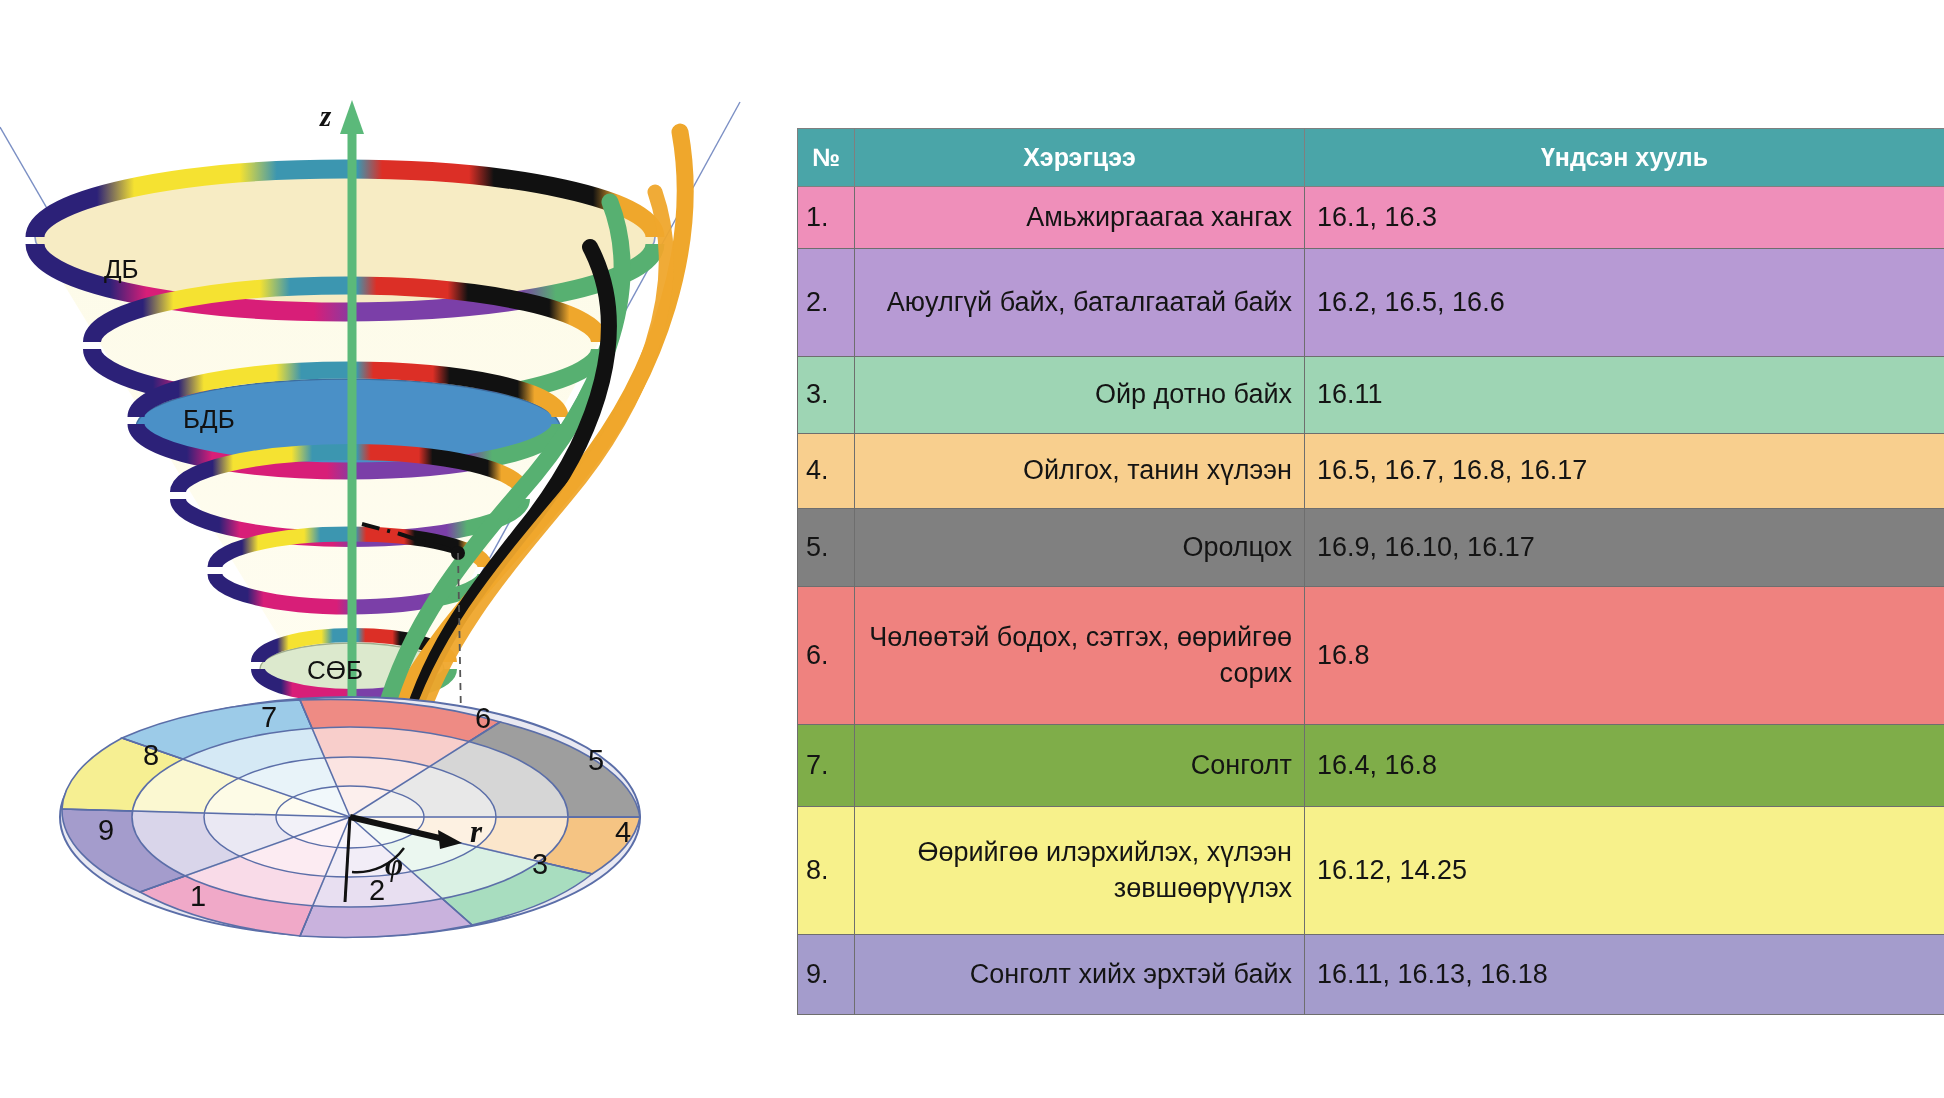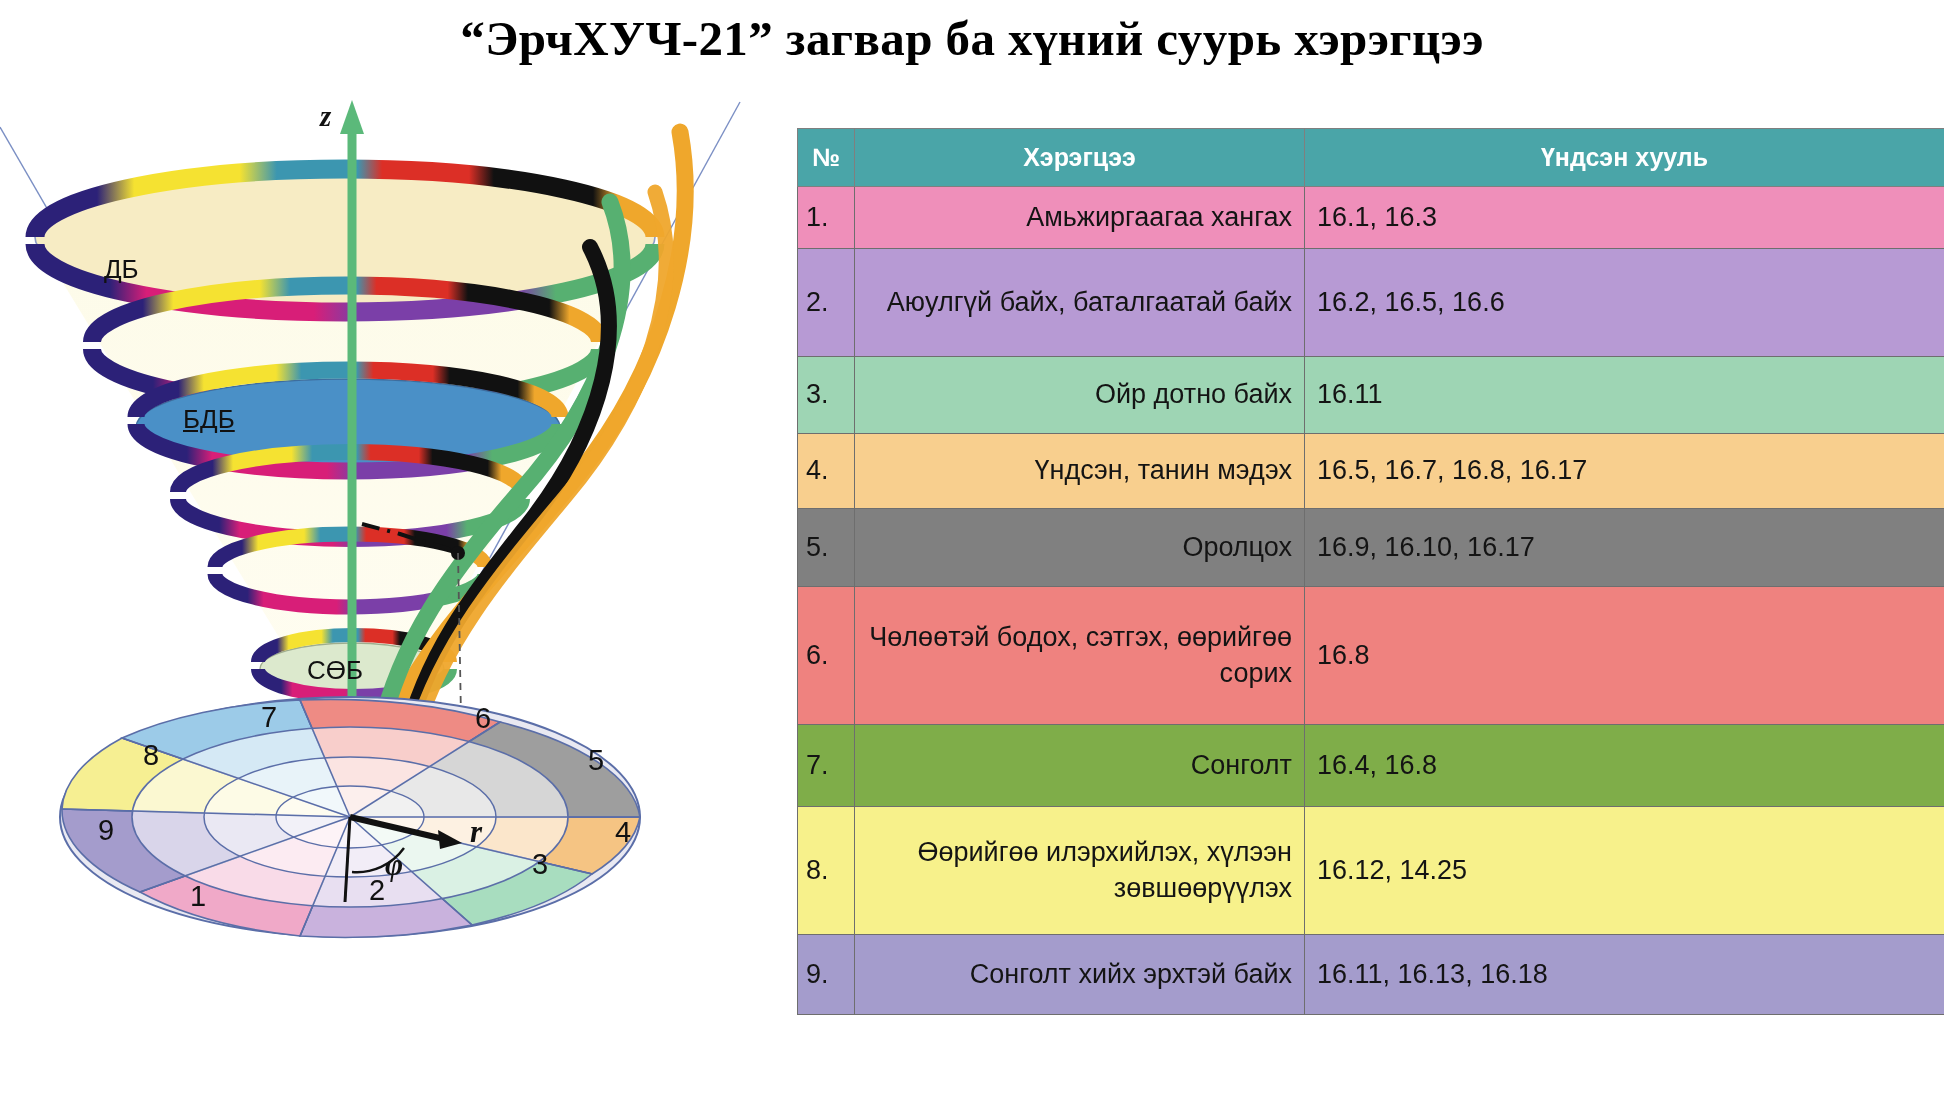--- a/index.html
+++ b/index.html
@@ -83,21 +83,20 @@
     width: 57px;
   }
   tbody td.cell-need { text-align: right; }
   tbody td.cell-law  { text-align: left; }
 </style>
 </head>
 <body>
 
 <div id="page">
 
-  <div id="title">“ЭрчХУЧ-21” загвар ба хүний суурь хэрэгцээ</div>
 
   <div id="diagram">
     <svg width="790" height="1010" viewBox="0 0 790 1010">
       <defs>
 
         <linearGradient id="ringTop" x1="0" y1="0" x2="1" y2="0">
           <stop offset="0.00" stop-color="#2c2178"></stop>
           <stop offset="0.10" stop-color="#2c2178"></stop>
           <stop offset="0.16" stop-color="#f5e231"></stop>
           <stop offset="0.33" stop-color="#f5e231"></stop>
@@ -210,21 +209,21 @@
 
         <line x1="350" y1="745" x2="448" y2="768" stroke="#111" stroke-width="6"></line>
         <polygon points="462,771 438,758 440,777" fill="#111"></polygon>
 
         <line x1="350" y1="745" x2="345" y2="830" stroke="#111" stroke-width="3"></line>
         <path d="M 352 800 A 58 58 0 0 0 404 776" fill="none" stroke="#111" stroke-width="2.4"></path>
       </g>
     </svg>
 
     <div class="dg-label ring-label" style="left:104px; top:182px;">ДБ</div>
-    <div class="dg-label ring-label" style="left:183px; top:332px;text-decoration:underline;">БДБ</div>
+    <div class="dg-label ring-label" style="left:183px; top:332px;">БДБ</div>
     <div class="dg-label ring-label" style="left:307px; top:583px;">СӨБ</div>
 
     <div class="dg-label axis-label-z" style="left:320px; top:28px;">z</div>
     <div class="dg-label axis-label" style="left:470px; top:742px;">r</div>
     <div class="dg-label axis-label" style="left:385px; top:775px;">φ</div>
 
     <div class="dg-label sector-num" style="left:190px; top:808px;">1</div>
     <div class="dg-label sector-num" style="left:369px; top:802px;">2</div>
     <div class="dg-label sector-num" style="left:532px; top:776px;">3</div>
     <div class="dg-label sector-num" style="left:615px; top:744px;">4</div>
@@ -260,21 +259,21 @@
             <td class="cell-need">Аюулгүй байх, баталгаатай байх</td>
             <td class="cell-law">16.2, 16.5, 16.6</td>
           </tr>
           <tr style="background: rgb(158, 213, 180); height: 77px;">
             <td class="cell-no">3.</td>
             <td class="cell-need">Ойр дотно байх</td>
             <td class="cell-law">16.11</td>
           </tr>
           <tr style="background: rgb(248, 207, 142); height: 75px;">
             <td class="cell-no">4.</td>
-            <td class="cell-need">Үндсэн, танин мэдэх</td>
+            <td class="cell-need">Ойлгох, танин хүлээн</td>
             <td class="cell-law">16.5, 16.7, 16.8, 16.17</td>
           </tr>
           <tr style="background: rgb(128, 128, 128); height: 78px;">
             <td class="cell-no">5.</td>
             <td class="cell-need">Оролцох</td>
             <td class="cell-law">16.9, 16.10, 16.17</td>
           </tr>
           <tr style="background: rgb(239, 130, 127); height: 138px;">
             <td class="cell-no">6.</td>
             <td class="cell-need">Чөлөөтэй бодох, сэтгэх, өөрийгөө сорих</td>

